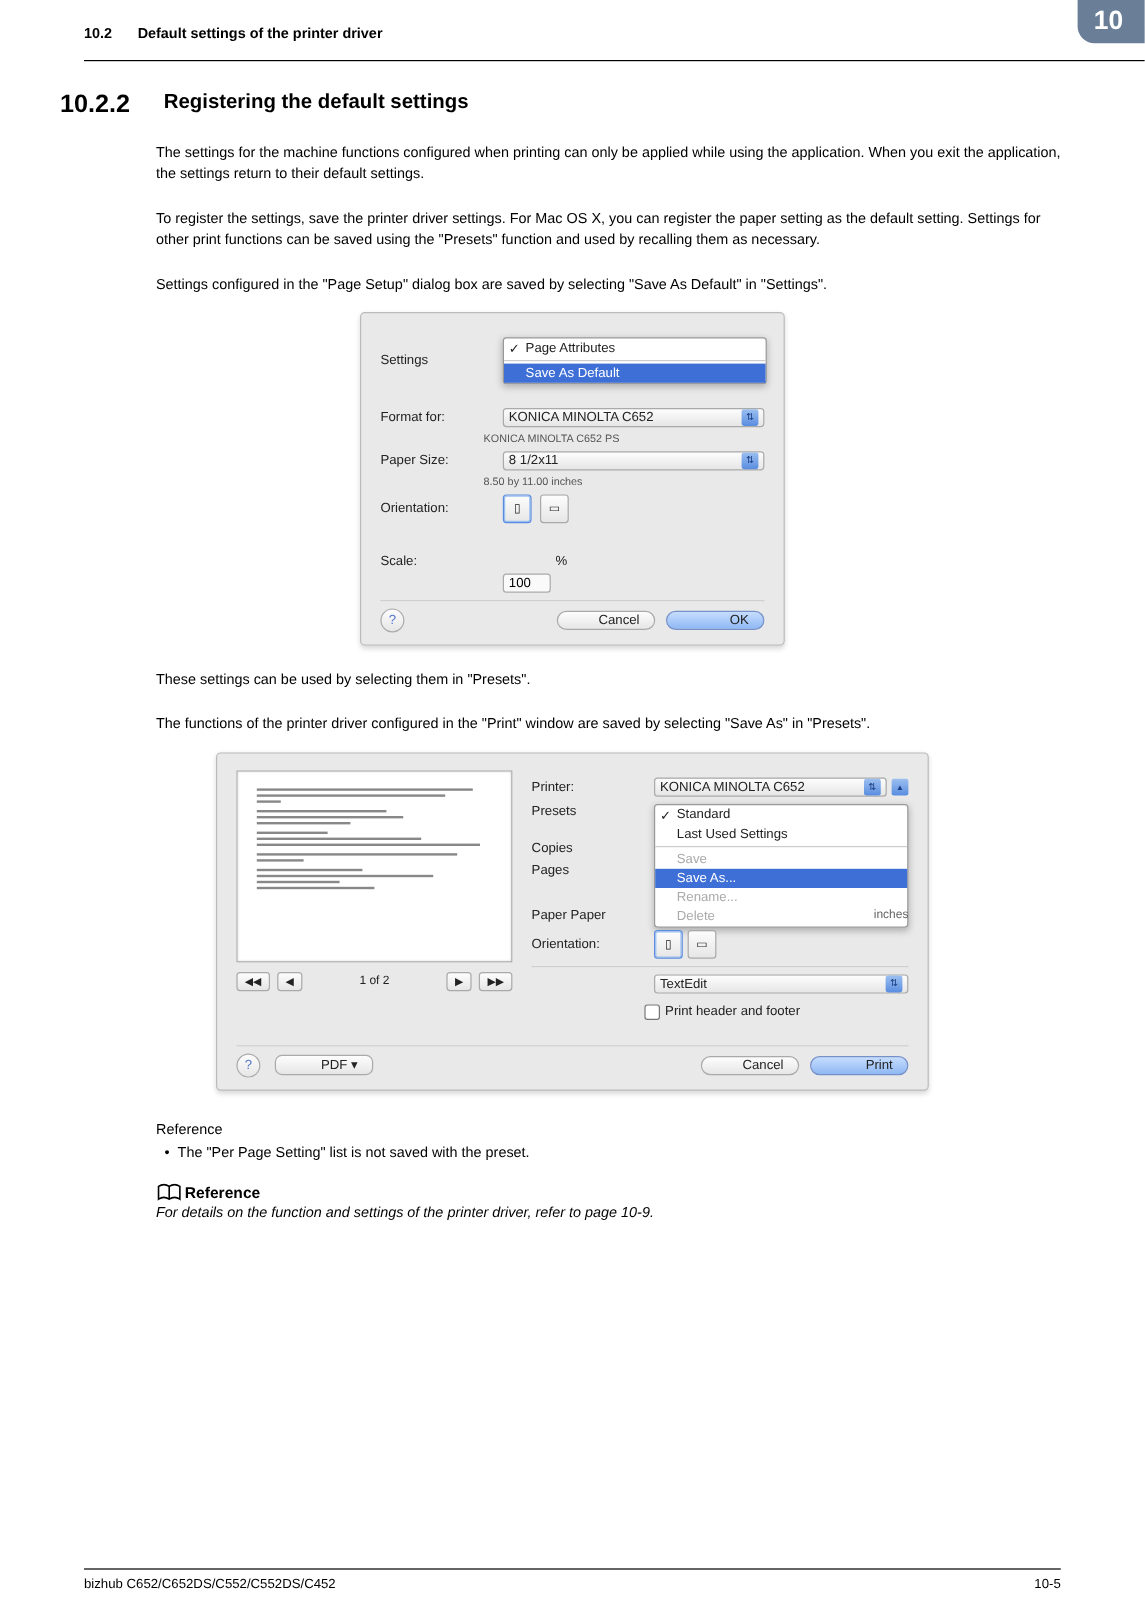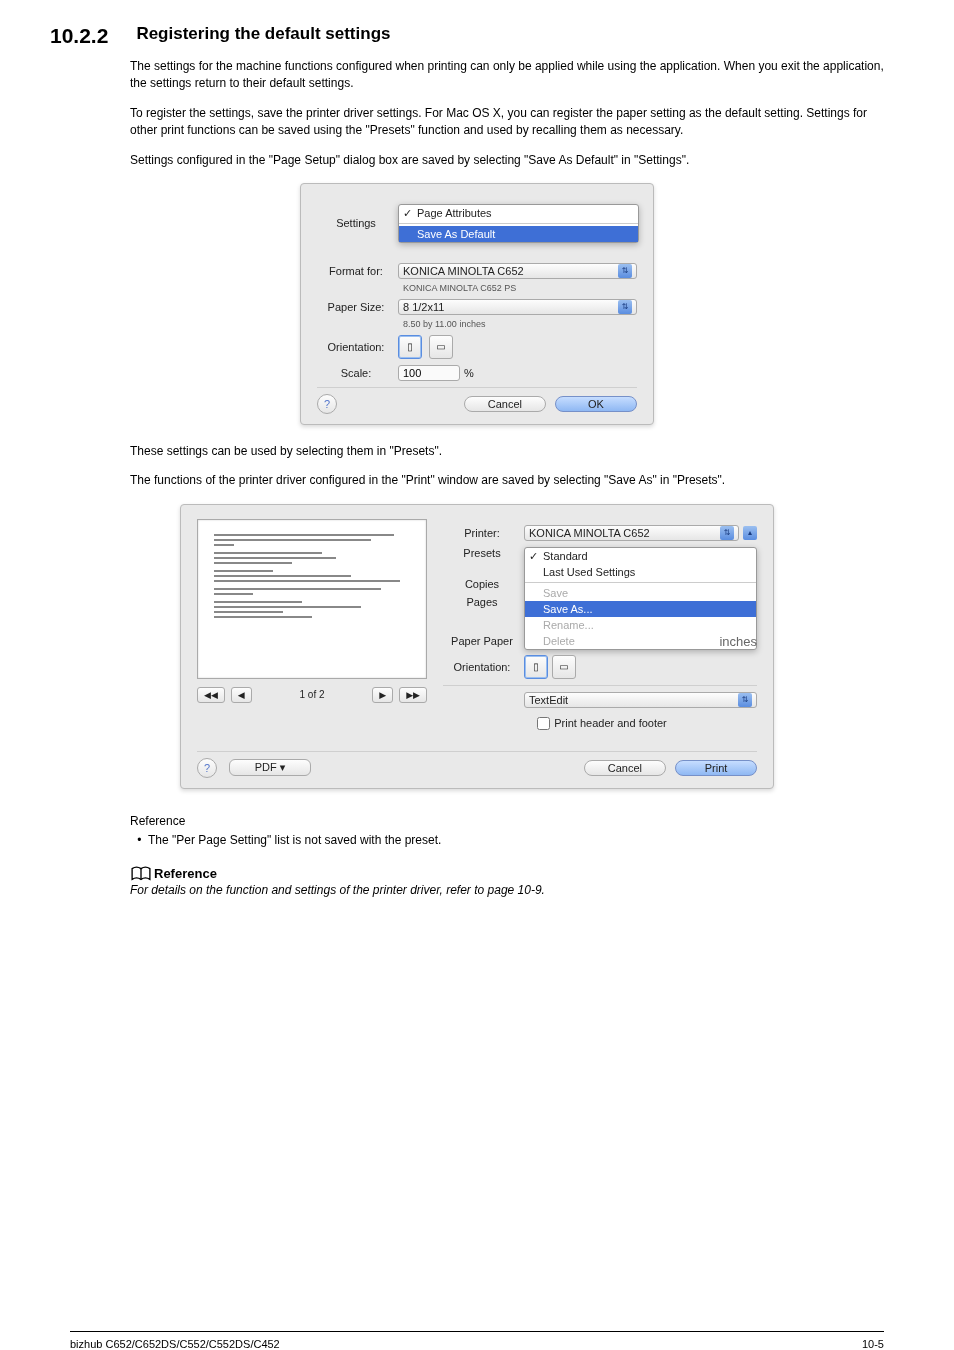--- a/index.html
+++ b/index.html
@@ -56,43 +56,43 @@
   }
   .sec-heading .title {
     font-size: 17px;
     font-weight: bold;
   }
 
   .body-text {
     margin-left: 60px;
     font-size: 12px;
     line-height: 1.45;
-    margin-top: 10px;
+    margin-top: 20px;
   }
 
   
   .mac-dialog {
     background: #e9e9e9;
     border: 1px solid #bbb;
     border-radius: 4px;
     box-shadow: 0 2px 4px rgba(0,0,0,0.15);
     padding: 14px 16px 10px 16px;
     font-family: "Lucida Grande", Arial, sans-serif;
     font-size: 11px;
     color: #222;
   }
   .mac-dialog .row {
     display: flex;
     align-items: center;
     margin: 6px 0;
   }
   .mac-dialog .lbl {
     width: 78px;
-    text-align: center;
-    padding-right: 3px;
+    text-align: left;
+    padding-right: 24px;
   }
   .mac-select, .mac-input {
     background: #fafafa;
     border: 1px solid #aaa;
     border-radius: 3px;
     padding: 1px 4px;
     font-size: 11px;
     height: 16px;
     line-height: 16px;
     box-sizing: border-box;
@@ -154,21 +154,21 @@
     font-size: 10px;
     margin-right: 4px;
   }
   .orient-btn.sel {
     border-color: #5a8de0;
     box-shadow: 0 0 0 1px #9bbff0 inset;
   }
   .mac-btn {
     display: inline-block;
     min-width: 56px;
-    text-align: center;
+    text-align: right;
     border: 1px solid #aaa;
     border-radius: 10px;
     padding: 1px 12px;
     font-size: 11px;
     background: linear-gradient(#fdfdfd, #e6e6e6);
     margin-left: 6px;
   }
   .mac-btn.primary {
     background: linear-gradient(#c6ddff, #8fb8f3);
     border-color: #7690c8;
@@ -287,20 +287,29 @@
     font-size: 11px;
     display: flex;
     justify-content: space-between;
   }
 </style>
 </head>
 <body>
 
 <div class="page">
 
+  <div class="hdr">
+    <div class="hdr-left">
+      <span class="secno">10.2</span>
+      <span>Default settings of the printer driver</span>
+    </div>
+    <div class="hdr-right">
+      <span>10</span>
+    </div>
+  </div>
 
   <div class="sec-heading">
     <div class="num">10.2.2</div>
     <div class="title">Registering the default settings</div>
   </div>
 
   <p class="body-text">The settings for the machine functions configured when printing can only be applied while using the application. When you exit the application, the settings return to their default settings.</p>
   <p class="body-text">To register the settings, save the printer driver settings. For Mac OS X, you can register the paper setting as the default setting. Settings for other print functions can be saved using the "Presets" function and used by recalling them as necessary.</p>
   <p class="body-text">Settings configured in the "Page Setup" dialog box are saved by selecting "Save As Default" in "Settings".</p>
 
@@ -343,21 +352,21 @@
             <span>▯</span>
           </span>
           <span class="orient-btn">
             <span>▭</span>
           </span>
         </div>
       </div>
 
       <div class="row">
         <div class="lbl">Scale:</div>
-        <input class="mac-input" style="width: 62px;" value="100">
+        <input class="mac-input" style="width: 40px; margin-top: 36px;" value="100">
         <span style="margin-left:4px;">%</span>
       </div>
 
       <hr class="dialog-hr">
 
       <div class="btn-row-right">
         <span class="help-btn">
           <span>?</span>
         </span>
         <div>
@@ -427,21 +436,21 @@
 
           <div class="row" style="margin-top:-78px;">
             <div class="lbl">Copies</div>
           </div>
           <div class="row" style="margin-top:6px;">
             <div class="lbl">Pages</div>
           </div>
           <div class="row" style="margin-top:26px;">
             <div class="lbl">Paper Paper</div>
             <div style="flex:1;"></div>
-            <span style="font-size:13px;color:#666;">inches</span>
+            <span style="font-size:10px;color:#666;">inches</span>
           </div>
 
           <div class="row">
             <div class="lbl">Orientation:</div>
             <span class="orient-btn sel">
               <span>▯</span>
             </span>
             <span class="orient-btn">
               <span>▭</span>
             </span>

